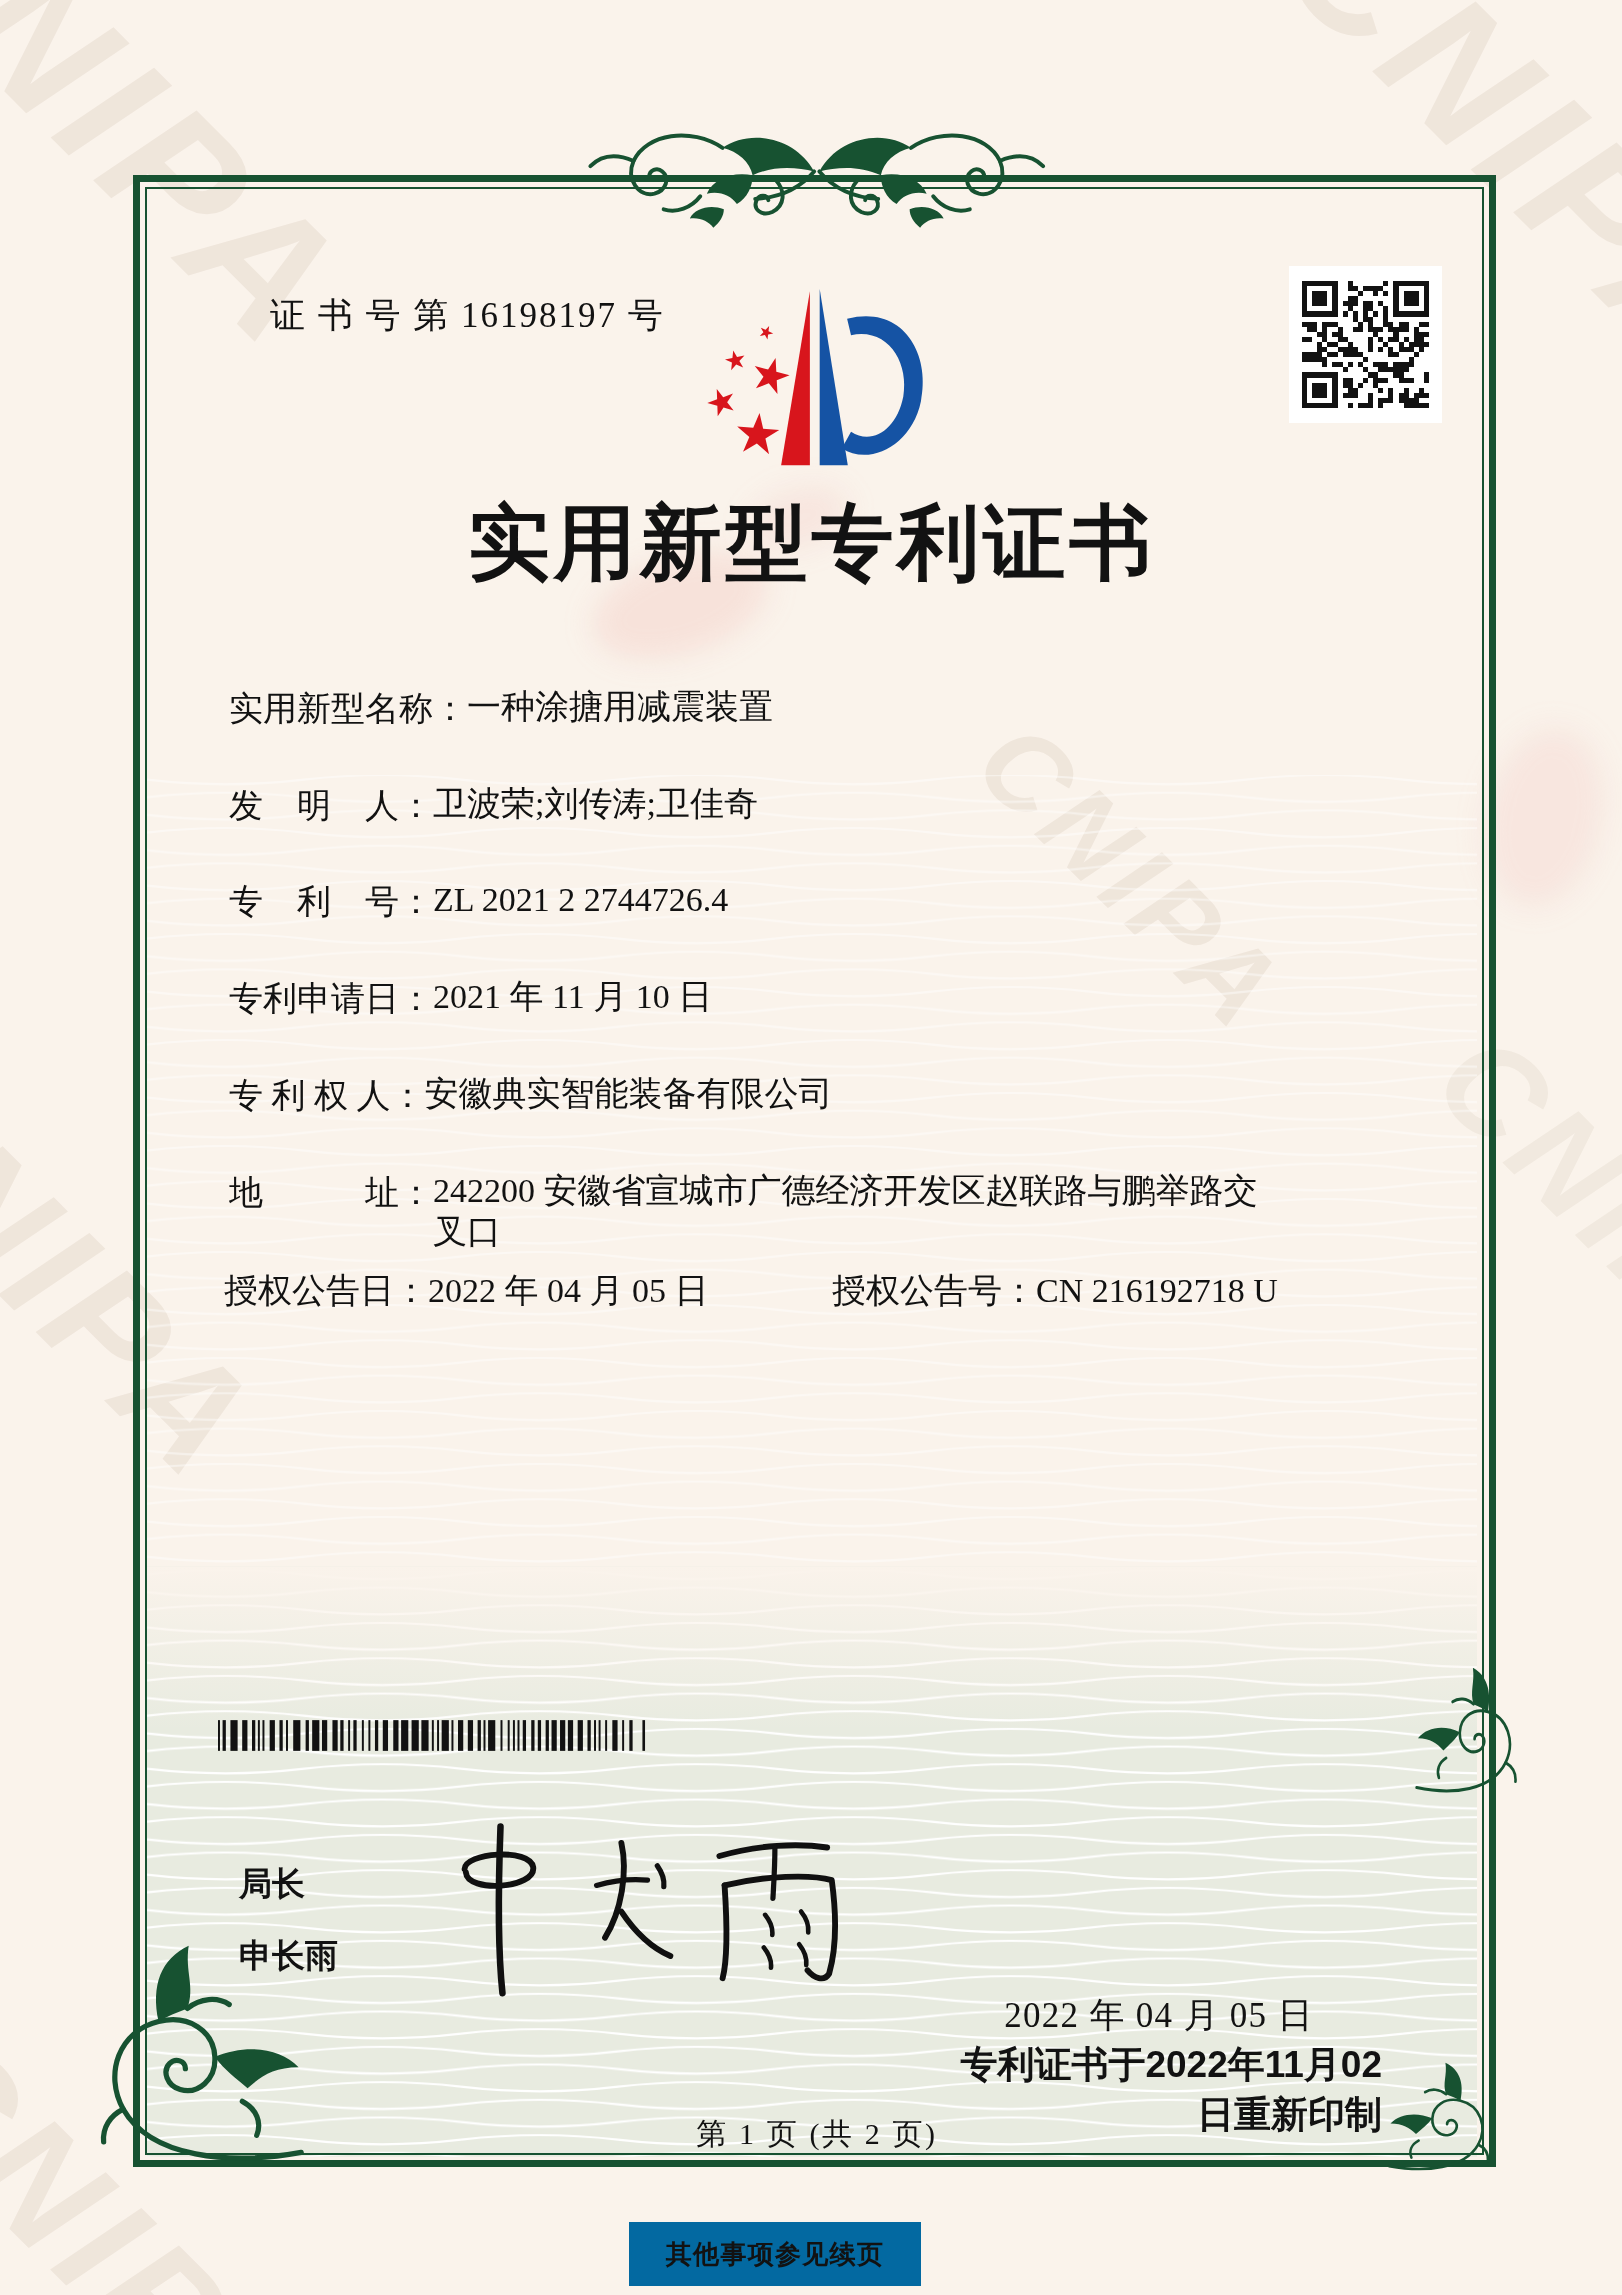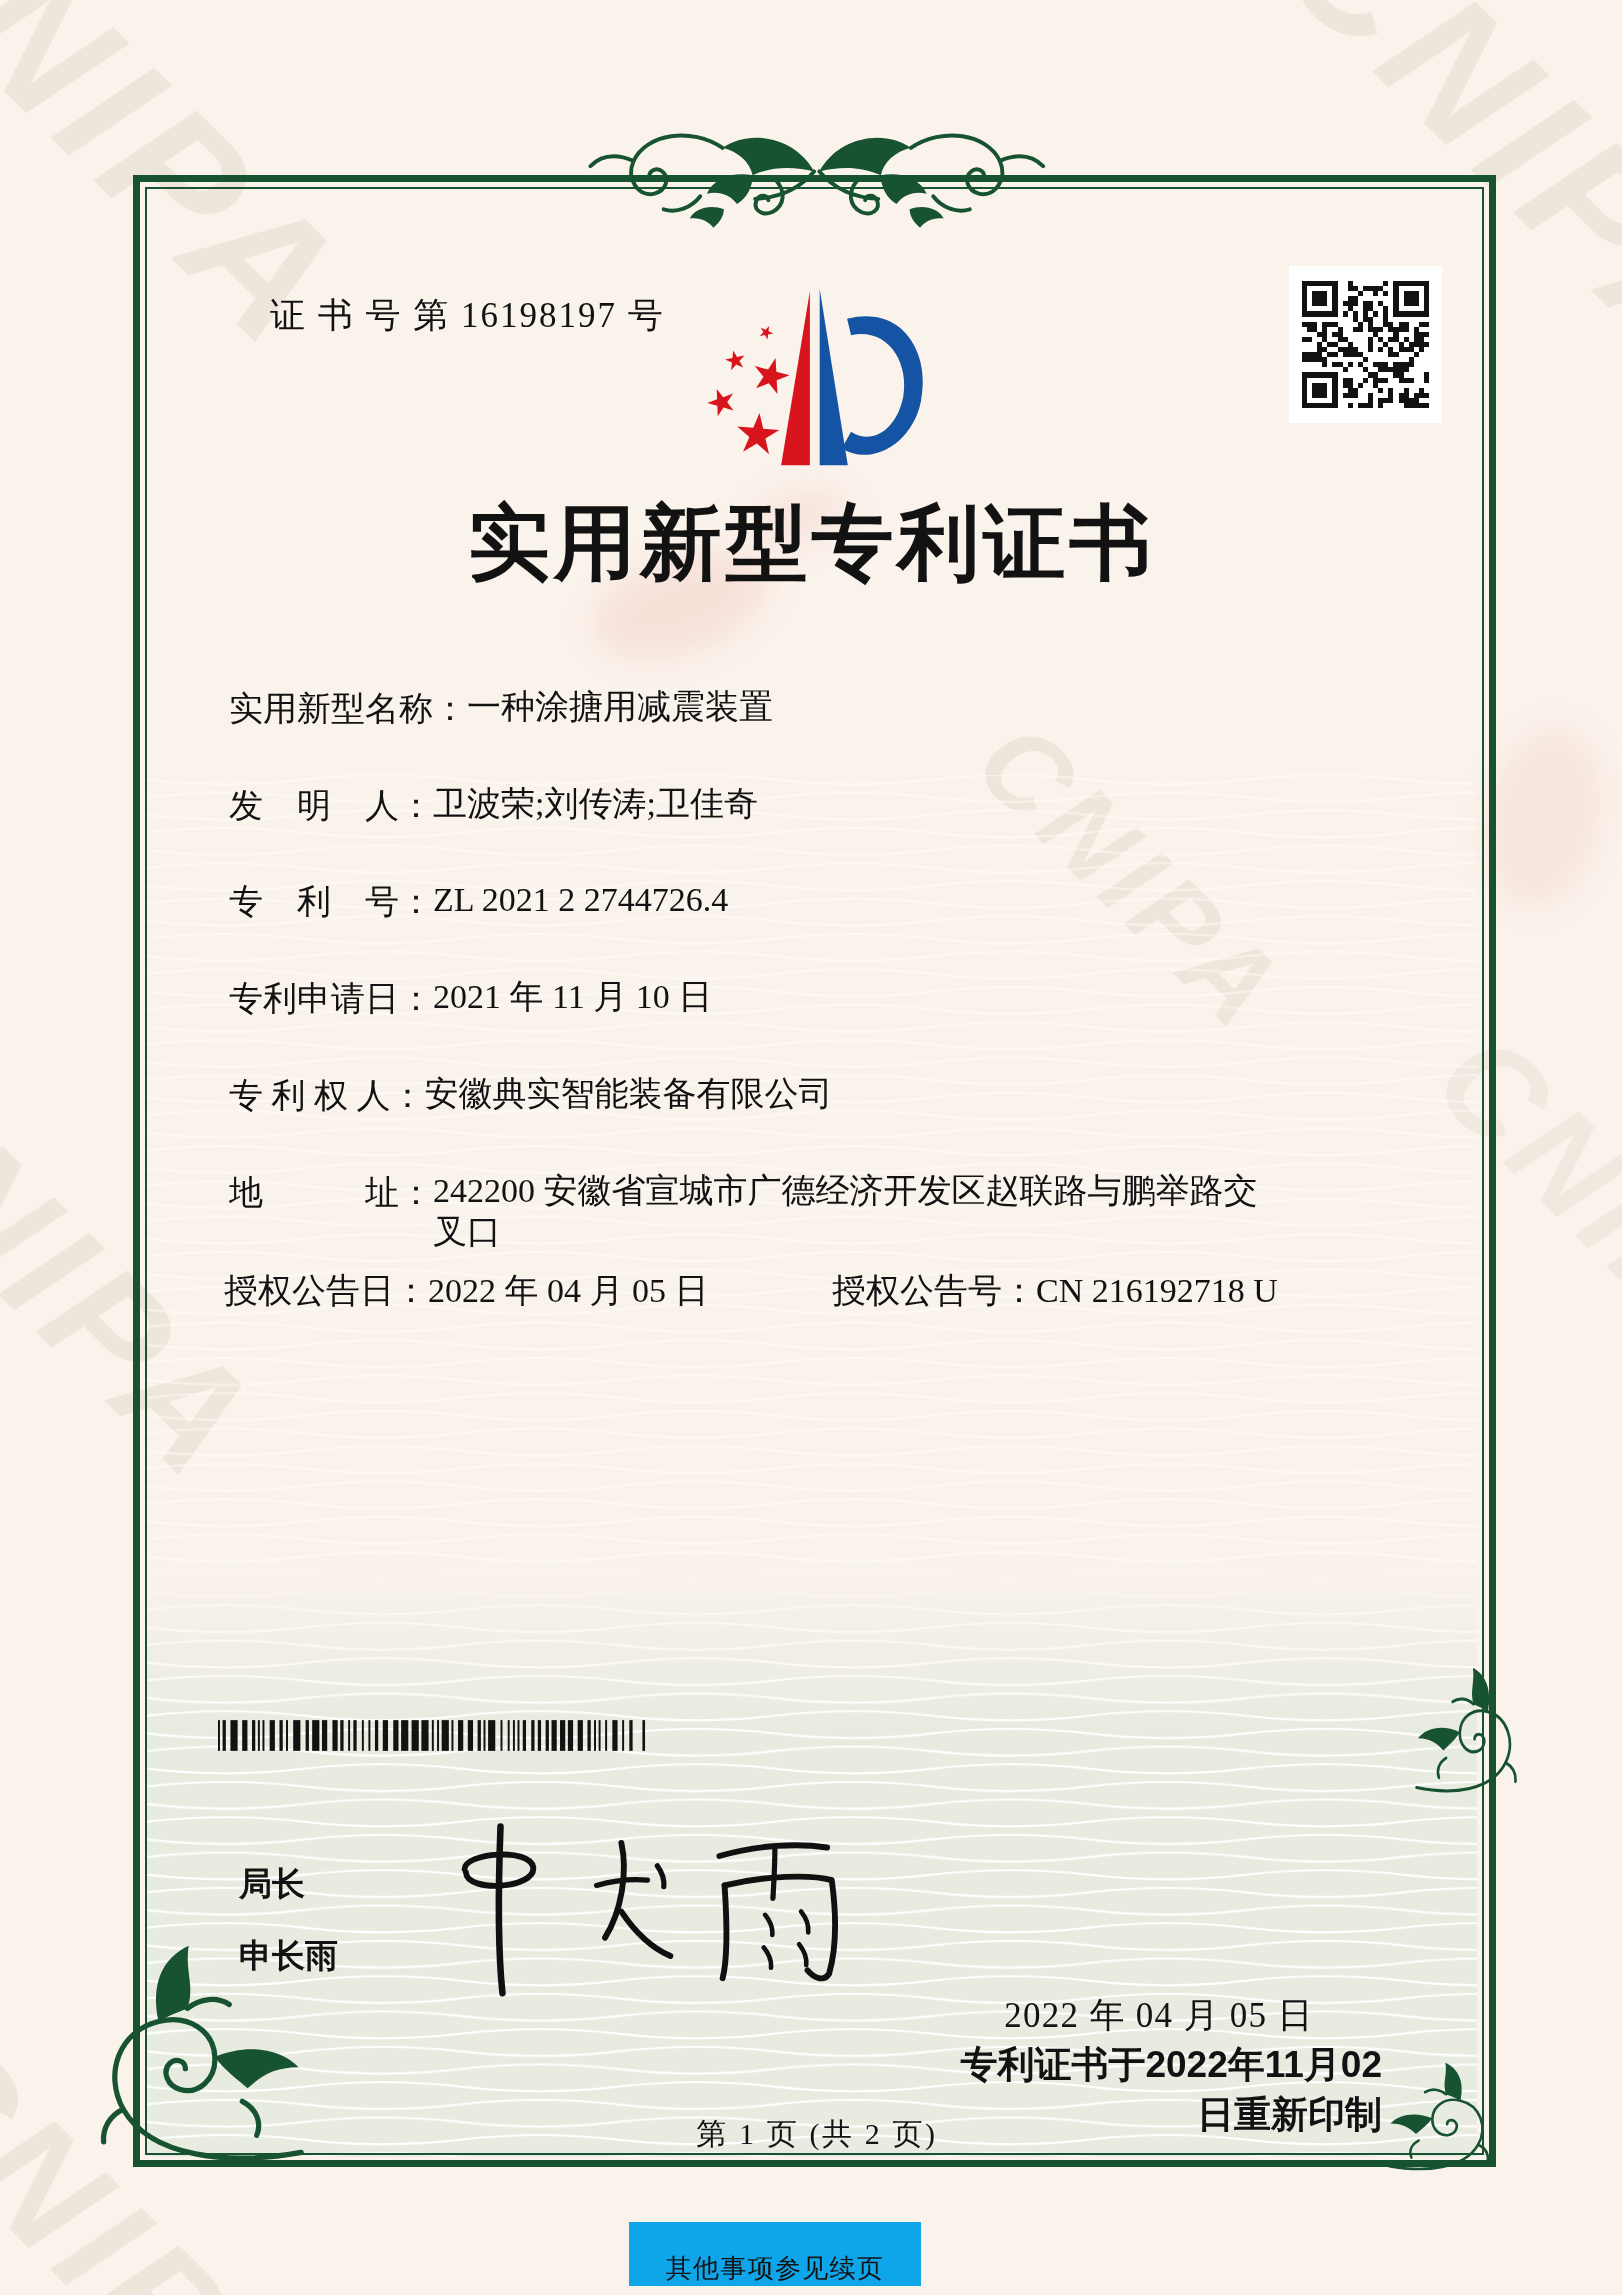--- a/index.html
+++ b/index.html
@@ -52,21 +52,21 @@
   .paras{left:203px;top:1327px;width:1211px;font-size:33px;line-height:46px;text-align:justify;}
   .paras p{margin:0;text-indent:2em;}
   .barcode{left:218px;top:1720px;}
   .sans{font-family:"Liberation Sans","DejaVu Sans",sans-serif;font-weight:700;}
   .signer-title{left:239px;top:1862px;font-size:33px;}
   .signer-name{left:239px;top:1934px;font-size:33px;}
   .signature{left:425px;top:1807px;}
   .issue-date{left:976px;top:1992px;width:366px;text-align:center;font-size:35px;letter-spacing:1.3px;}
   .reprint{left:937px;top:2040px;width:445px;text-align:right;font-size:37px;}
   .page-note{left:817px;top:2114px;transform:translateX(-50%);font-size:30px;letter-spacing:2.6px;white-space:nowrap;}
-  .footer-band{left:629px;top:2222px;width:292px;height:64px;background:#0ea5e9;display:flex;align-items:flex-end;justify-content:center;}
+  .footer-band{left:629px;top:2222px;width:292px;height:64px;background:#0369a1;display:flex;align-items:center;justify-content:center;font-weight:bold;}
   .footer-band span{font-size:26px;letter-spacing:1.3px;}
 </style>
 </head>
 <body>
 
 <div class="page">
 
   <span class="wm wm1">CNIPA</span>
   <span class="wm wm2">CNIPA</span>
   <span class="wm wm3">CNIPA</span>

